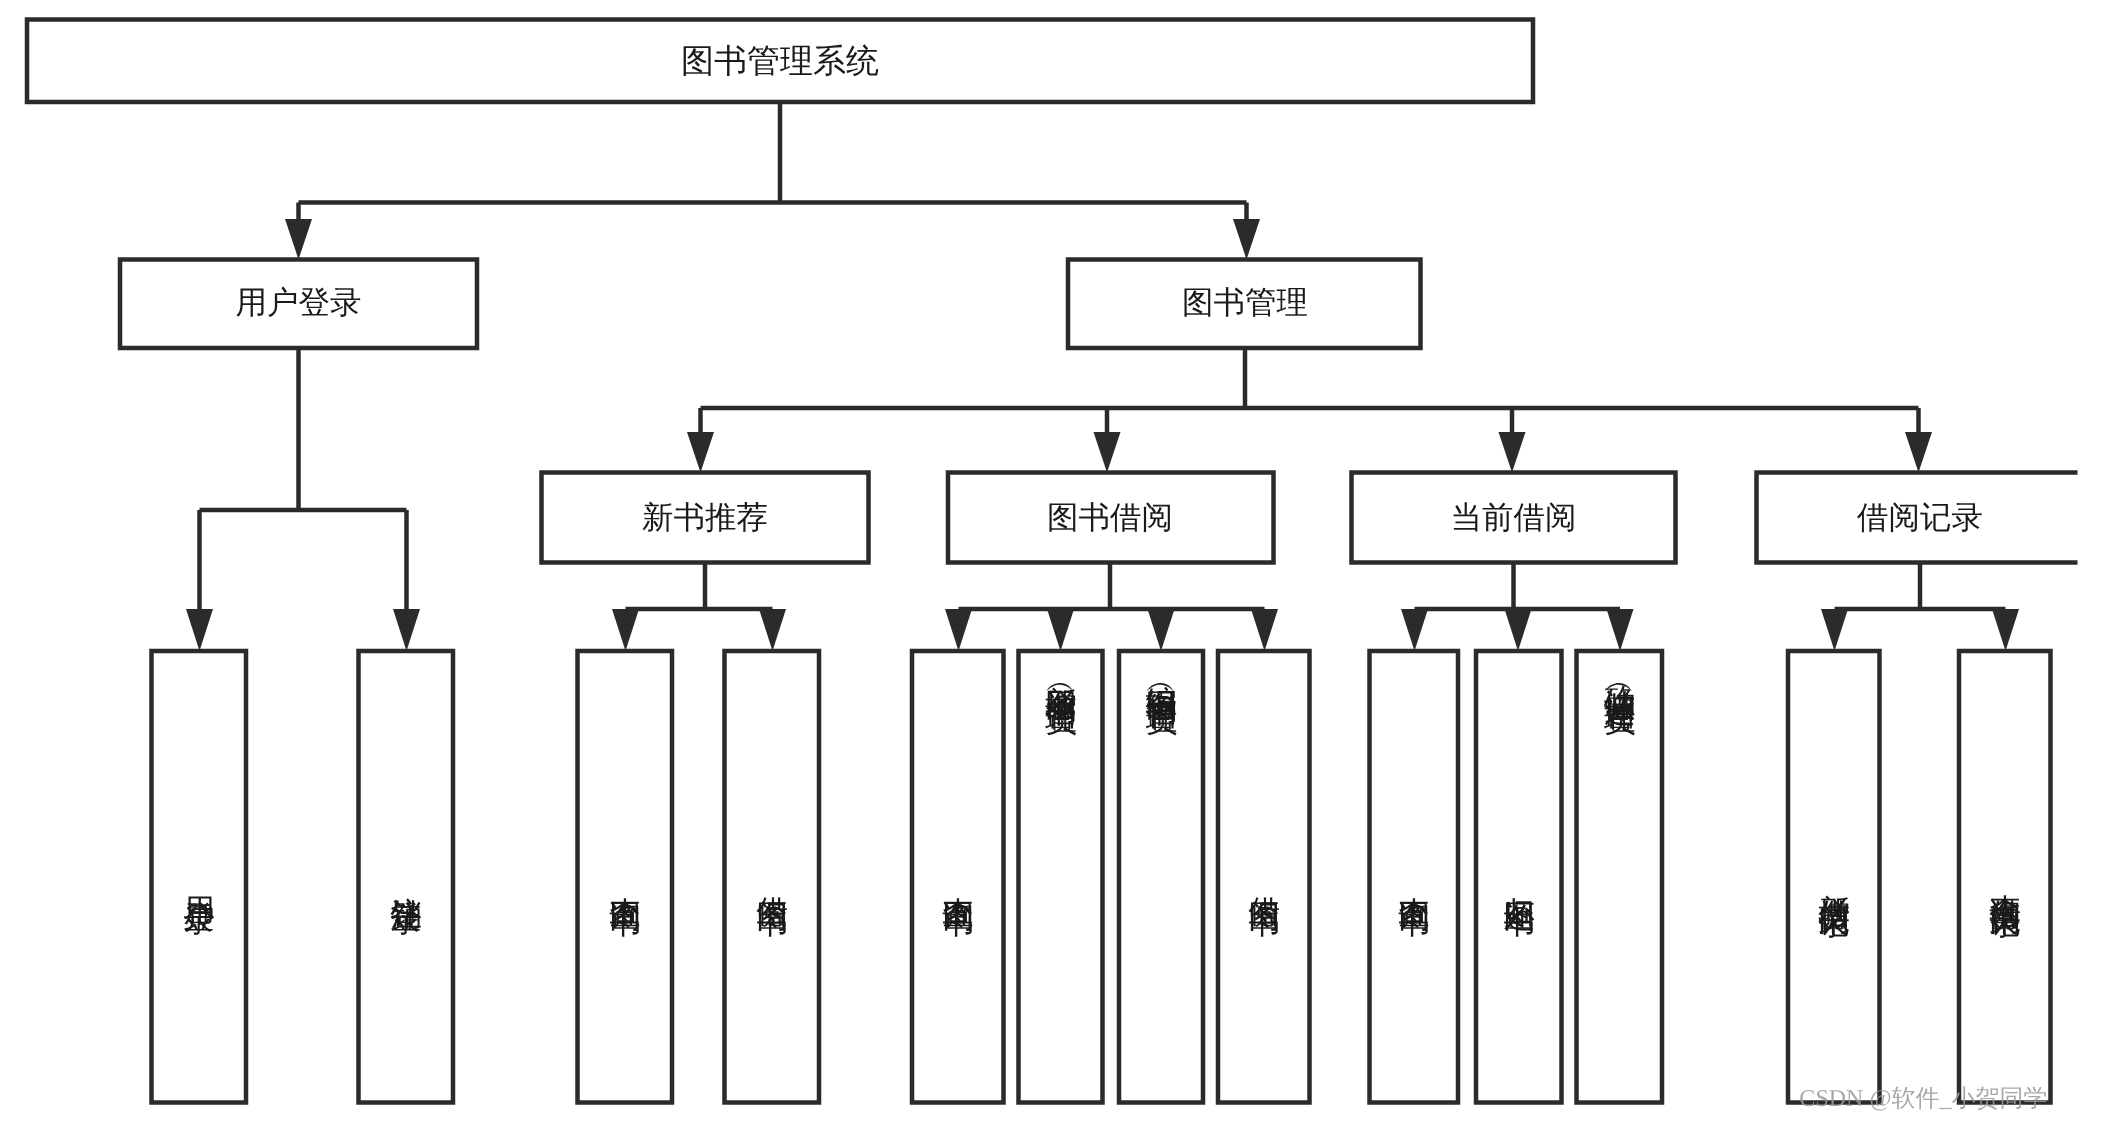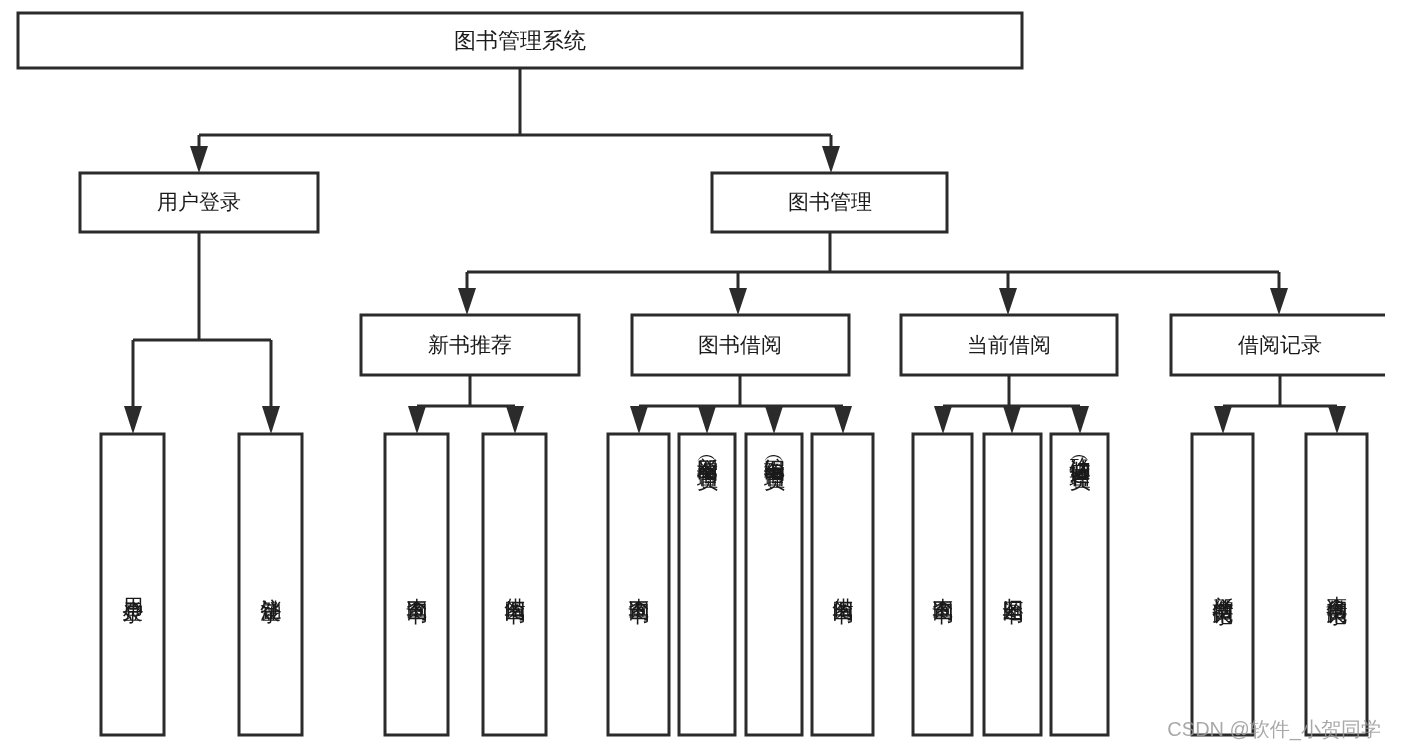--- a/index.html
+++ b/index.html
@@ -64,24 +64,24 @@
     pointer-events: none;
     user-select: none;
   }
   .vlabel.top-aligned {
     justify-content: flex-start;
     padding-top: 6px;
     box-sizing: border-box;
   }
   #watermark {
     position: absolute;
-    right: 4px;
+    right: 20px;
     bottom: 4px;
-    font-family: Liberation Sans, sans-serif;
-    font-size: 20px;
+    font-family: Liberation Serif, serif;
+    font-size: 16px;
     color: #9a9a9a;
     opacity: 0.85;
     white-space: nowrap;
     user-select: none;
   }
 </style>
 </head>
 <body>
 
 <div id="stage">

